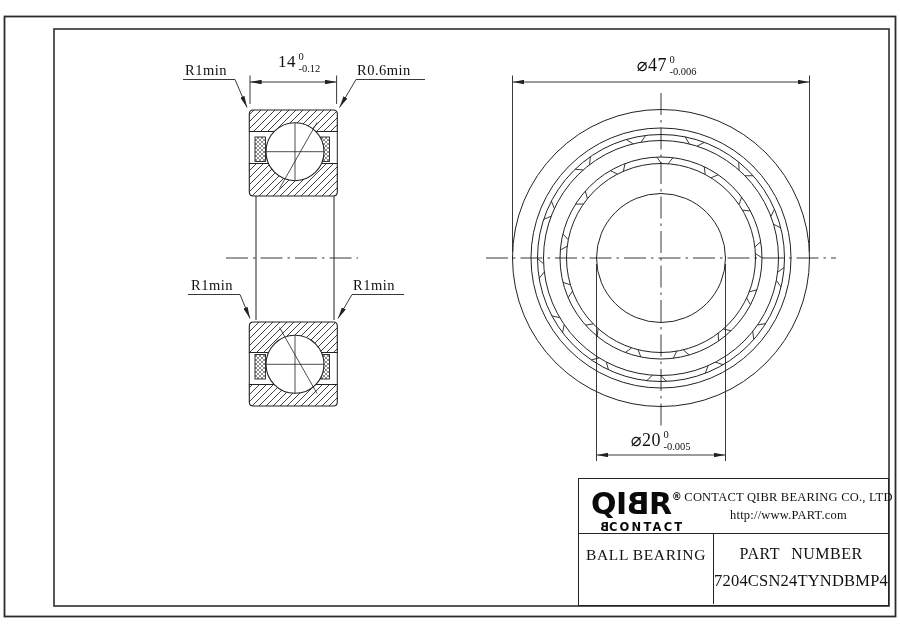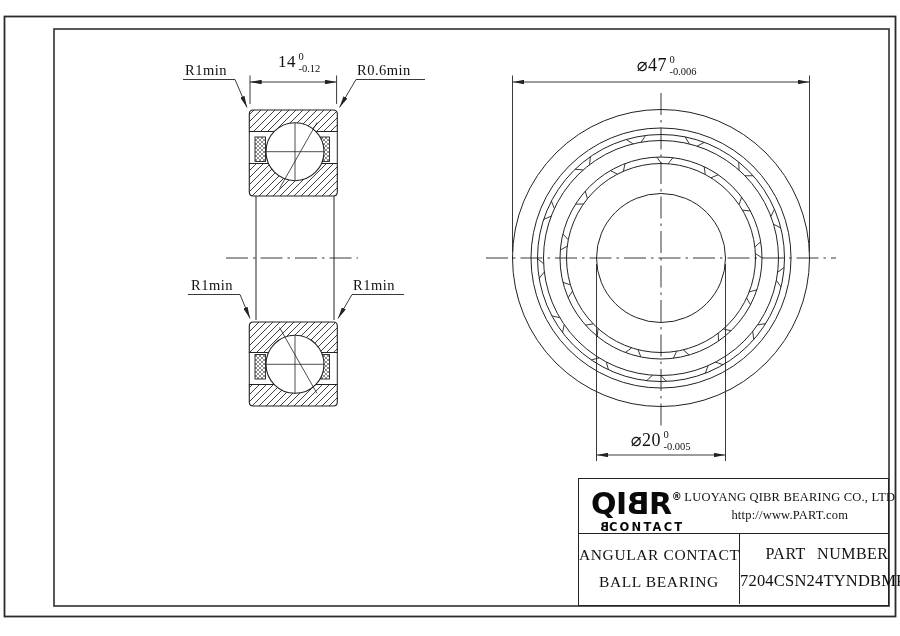--- a/index.html
+++ b/index.html
@@ -202,27 +202,26 @@
 </svg>
 
 
 <div class="tblock">
   <div class="tb-row1">
     <div class="tb-logo">
       <div class="logo-word"><span>QI</span><span class="mirror">B</span><span>R</span><span class="reg">®</span></div>
       <div class="logo-sub"><span class="mirror">B</span><span>CONTACT</span></div>
     </div>
     <div class="tb-company">
-      <div>LUOYANG QIBR BEARING CO., LTD</div>
+      <div>CONTACT QIBR BEARING CO., LTD</div>
       <div>http://www.PART.com</div>
     </div>
   </div>
   <div class="tb-row2">
     <div class="tb-product">
-      <div>ANGULAR CONTACT</div>
       <div>BALL BEARING</div>
     </div>
     <div class="tb-part">
       <div class="part-label">PART NUMBER</div>
       <div class="part-number">7204CSN24TYNDBMP4</div>
     </div>
   </div>
 </div>
 
 </div>

